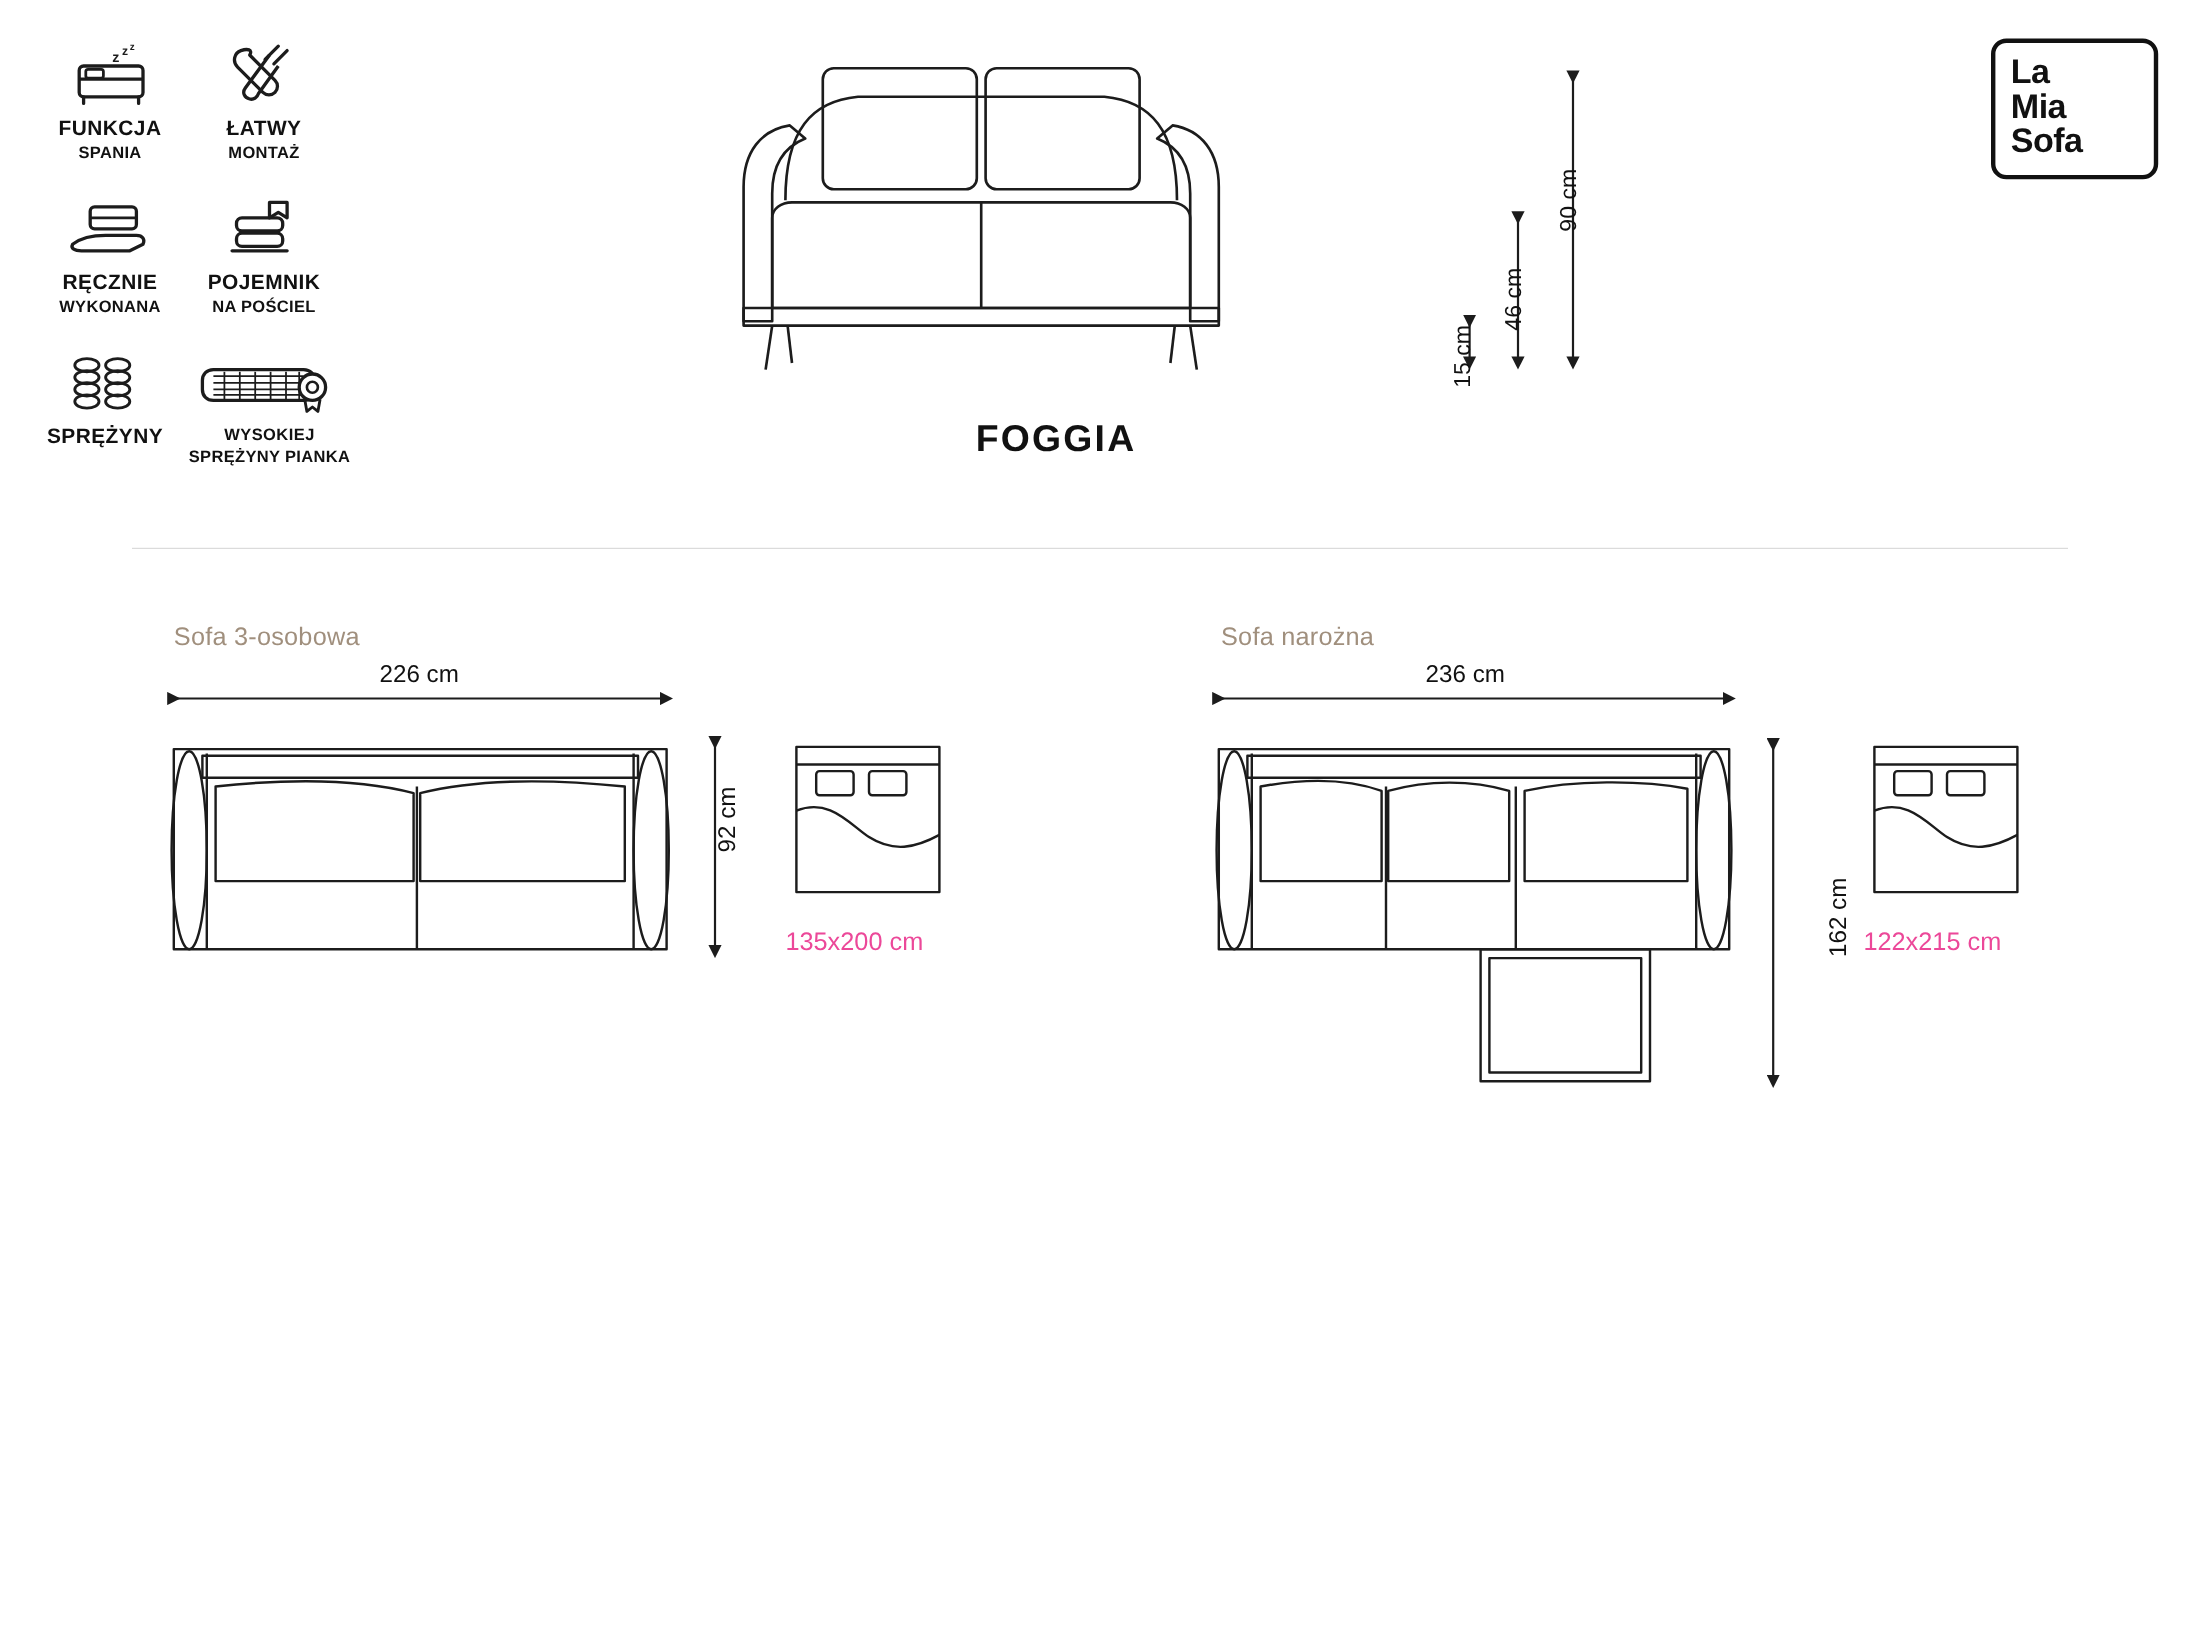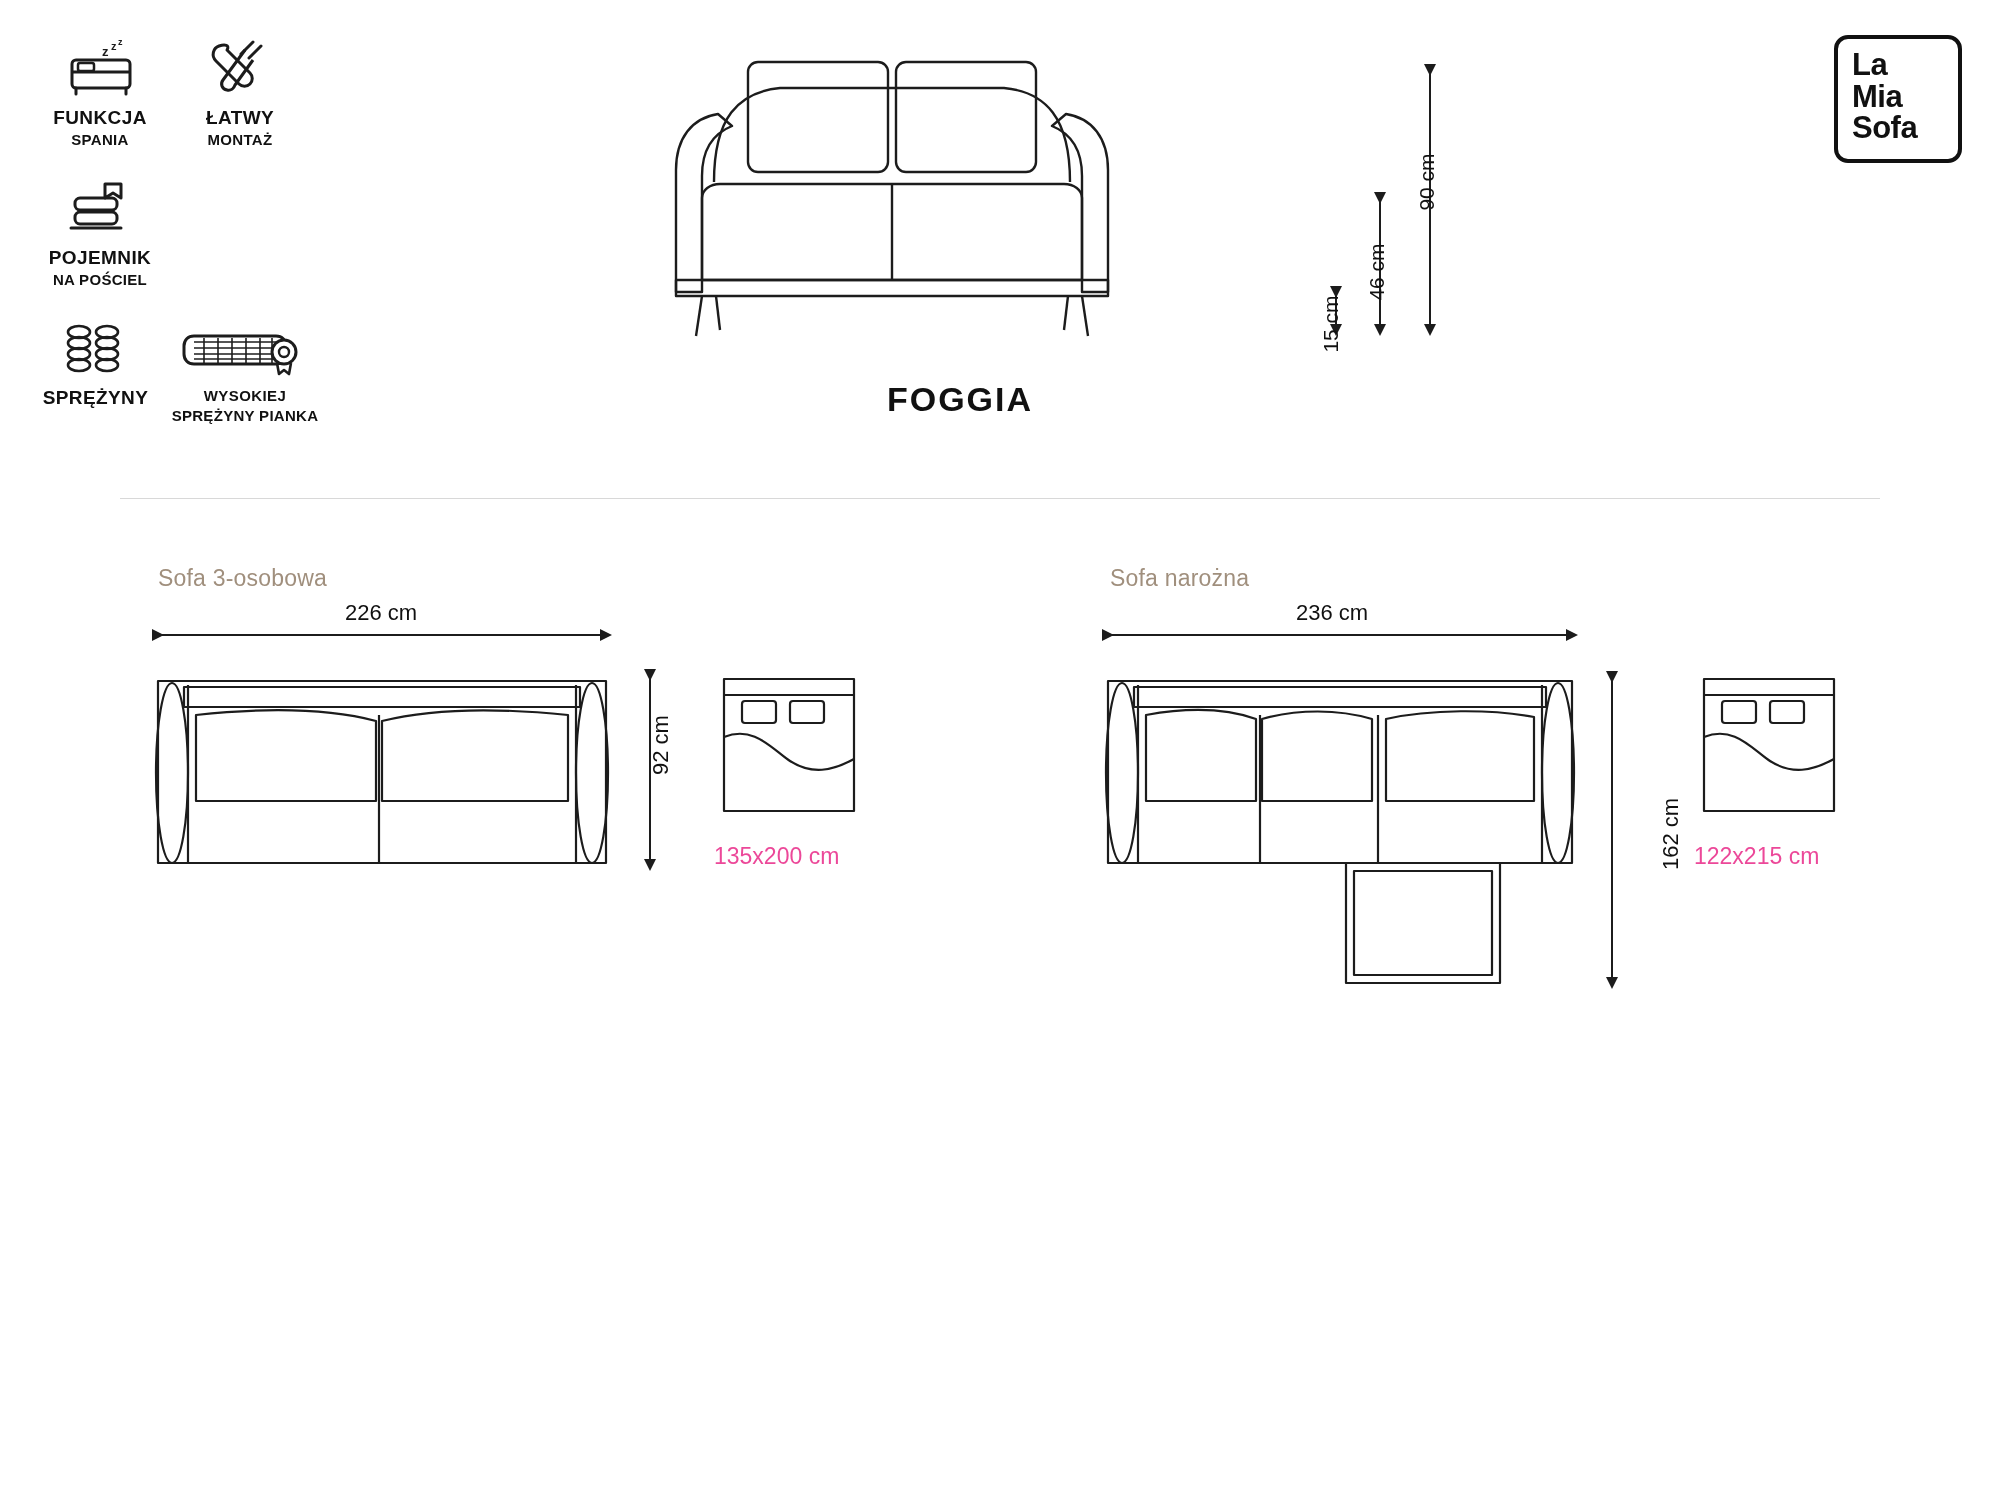--- a/index.html
+++ b/index.html
@@ -83,21 +83,21 @@
     color: #111;
     white-space: nowrap;
     transform-origin: center center;
   }
 
   
   #logo {
     position: absolute;
     right: 38px;
     top: 35px;
-    width: 128px;
+    width: 152px;
     height: 128px;
     border: 4px solid #111;
     border-radius: 14px;
     box-sizing: border-box;
     padding: 10px 0 0 14px;
   }
   #logo .ln {
     font-size: 31px;
     font-weight: bold;
     line-height: 1.02;
@@ -176,20 +176,31 @@
         </svg>
       </div>
       <div class="lbl1">ŁATWY</div>
       <div class="lbl2">MONTAŻ</div>
     </div>
 
   </div>
 
   <div class="feat-row" style="margin-top:22px;">
 
+    <div class="feat">
+      <div class="icon-wrap">
+        <svg width="80" height="62" viewBox="0 0 80 62">
+          <rect x="22" y="10" width="42" height="20" rx="4" fill="none" stroke="#1c1c1c" stroke-width="3"></rect>
+          <path d="M22 20 L64 20" stroke="#1c1c1c" stroke-width="2.5"></path>
+          <path d="M6 44 C14 38 24 36 36 36 L64 36 C70 36 72 40 70 44 L58 50 L14 50 C8 50 4 48 6 44 Z" fill="none" stroke="#1c1c1c" stroke-width="3" stroke-linejoin="round"></path>
+        </svg>
+      </div>
+      <div class="lbl1">RĘCZNIE</div>
+      <div class="lbl2">WYKONANA</div>
+    </div>
 
     <div class="feat">
       <div class="icon-wrap">
         <svg width="74" height="62" viewBox="0 0 74 62">
           <path d="M42 6 L58 6 L58 20 L50 15 L42 20 Z" fill="none" stroke="#1c1c1c" stroke-width="3" stroke-linejoin="round"></path>
           <rect x="12" y="20" width="42" height="12" rx="5" fill="none" stroke="#1c1c1c" stroke-width="3"></rect>
           <rect x="12" y="34" width="42" height="12" rx="5" fill="none" stroke="#1c1c1c" stroke-width="3"></rect>
           <path d="M8 50 L58 50" stroke="#1c1c1c" stroke-width="3" stroke-linecap="round"></path>
         </svg>
       </div>

